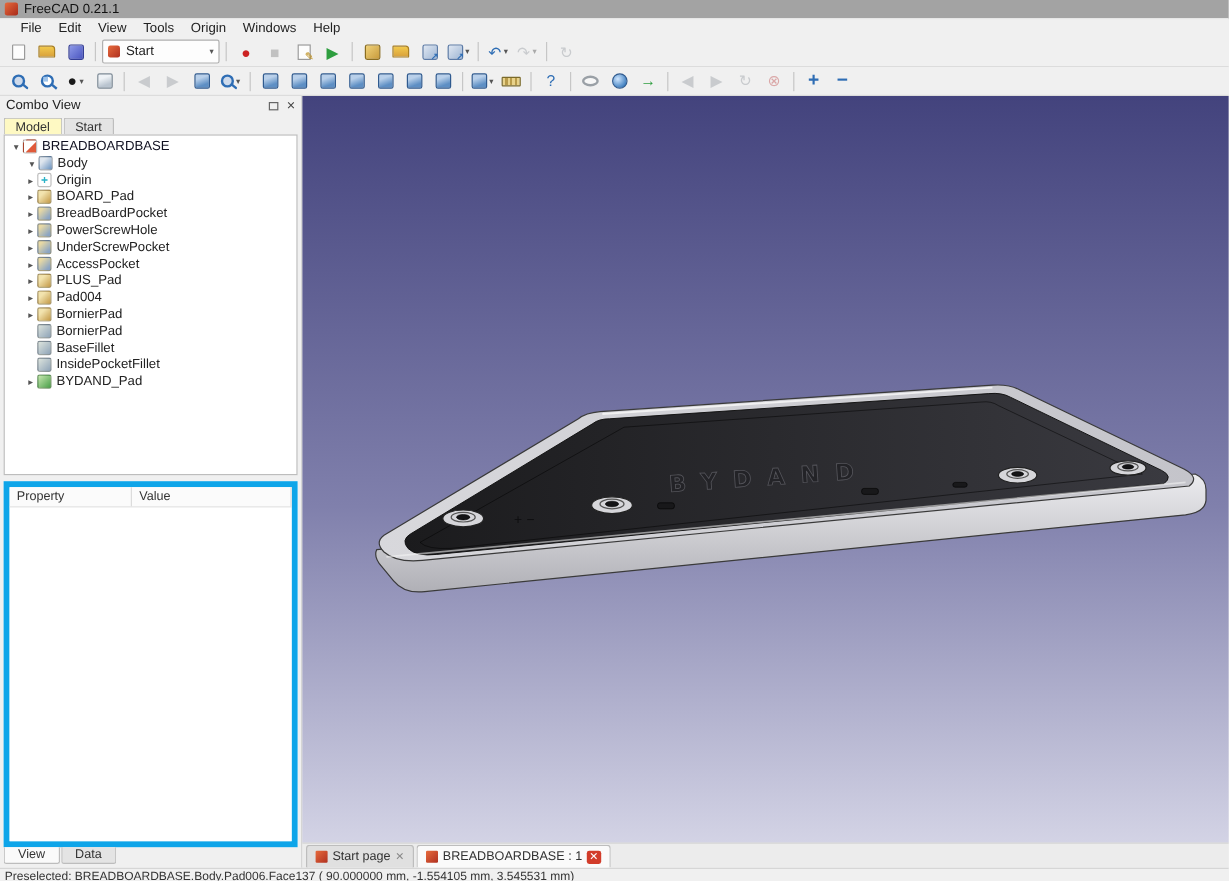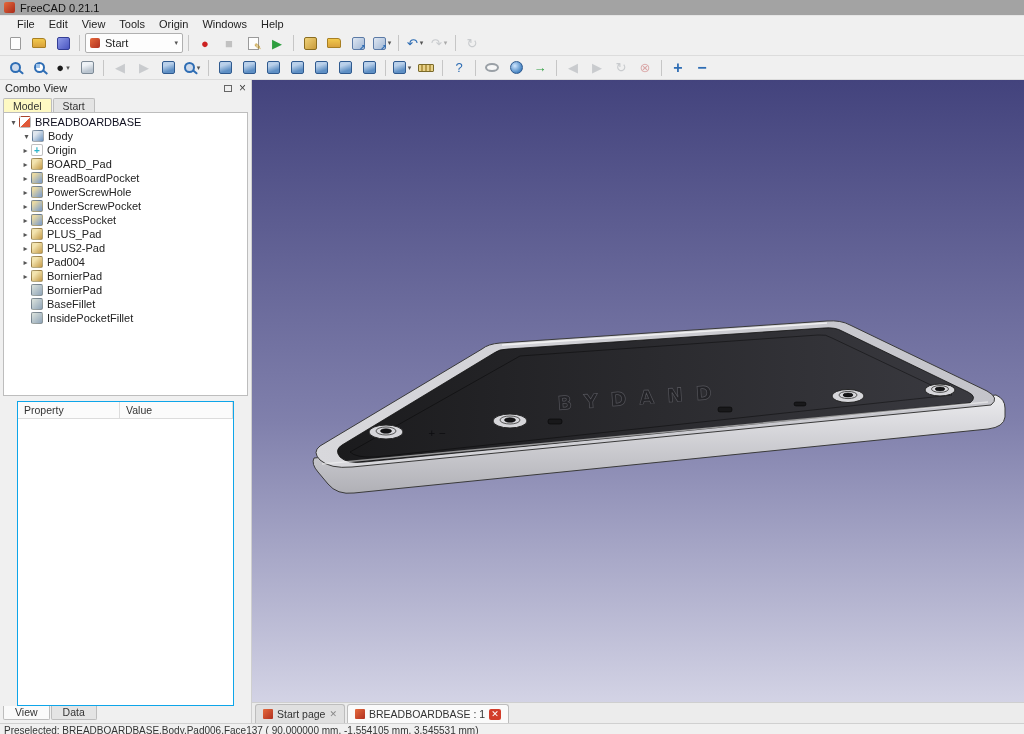--- a/index.html
+++ b/index.html
@@ -75,21 +75,21 @@
   .icon-doc .ticon{background:linear-gradient(135deg,#ffffff 55%,#e05a3a 55%)}
   .icon-body .ticon{background:linear-gradient(135deg,#dfe6ee 30%,#6a93c0)}
   .icon-origin .ticon{background:#fff;color:#2bb3c8;font-size:10px;font-weight:bold}
   .icon-origin .ticon::before{content:"+"}
   .icon-pad .ticon{background:linear-gradient(135deg,#f2e3ae 30%,#c49a48)}
   .icon-pocket .ticon{background:linear-gradient(135deg,#e8d9a4 20%,#8aa4c4 85%)}
   .icon-chamfer .ticon{background:linear-gradient(135deg,#e2e6ea,#95a0aa)}
   .icon-fillet .ticon{background:linear-gradient(135deg,#dde4dd,#8fa4b8)}
   .icon-padgreen .ticon{background:linear-gradient(135deg,#c8e8b0,#4aa04a)}
   .splitter{height:5px}
-  .prop-panel{flex:1;display:flex;flex-direction:column;background:#fff;border:1px solid #0ea5e9;margin:0 17px}
+  .prop-panel{flex:1;display:flex;flex-direction:column;background:#fff;border:5px solid #0ea5e9;margin:0 3px}
   .prop-head{display:grid;grid-template-columns:102px 1fr;height:17px;border-bottom:1px solid #dcdcdc;background:#fbfbfb}
   .prop-head div{padding:2px 6px;font-size:10.5px;color:#333;border-right:1px solid #dcdcdc}
   .prop-body{flex:1;background:#fff}
   .bottom-tabs{height:17px;display:flex;align-items:flex-start;padding-left:3px}
   .btab{padding:0 11px 1px;font-size:10.5px;border:1px solid #bdbdbd;border-top:none;background:#e4e4e4;margin-right:1px;border-radius:0 0 2px 2px;color:#333}
   .btab.active{background:#fafafa}
 
   
   .viewport{height:622px;background:linear-gradient(#43437d 0%,#8080ac 55%,#d3d3e5 100%);position:relative;overflow:hidden}
   .viewport svg{display:block}
@@ -473,35 +473,30 @@
           <span class="tlabel">AccessPocket</span>
         </div>
 
         <div class="tree-row lv2 closed icon-pad">
           <span class="arrow"></span>
           <span class="ticon"></span>
           <span class="tlabel">PLUS_Pad</span>
         </div>
 
 
+
         <div class="tree-row lv2 closed icon-pad">
           <span class="arrow"></span>
           <span class="ticon"></span>
-          <span class="tlabel">PLUS2-Pad</span>
+          <span class="tlabel">Pad004</span>
         </div>
 
         <div class="tree-row lv2 closed icon-pad">
           <span class="arrow"></span>
           <span class="ticon"></span>
-          <span class="tlabel">Pad004</span>
-        </div>
-
-        <div class="tree-row lv2 closed icon-pad">
-          <span class="arrow"></span>
-          <span class="ticon"></span>
           <span class="tlabel">BornierPad</span>
         </div>
 
         <div class="tree-row lv2 none icon-fillet">
           <span class="arrow"></span>
           <span class="ticon"></span>
           <span class="tlabel">BornierPad</span>
         </div>
 
         <div class="tree-row lv2 none icon-fillet">
@@ -509,20 +504,25 @@
           <span class="ticon"></span>
           <span class="tlabel">BaseFillet</span>
         </div>
 
         <div class="tree-row lv2 none icon-fillet">
           <span class="arrow"></span>
           <span class="ticon"></span>
           <span class="tlabel">InsidePocketFillet</span>
         </div>
 
+        <div class="tree-row lv2 closed icon-padgreen">
+          <span class="arrow"></span>
+          <span class="ticon"></span>
+          <span class="tlabel">BYDAND_Pad</span>
+        </div>
 
     </div>
     <div class="splitter"></div>
     <div class="prop-panel">
       <div class="prop-head">
         <div>Property</div>
         <div>Value</div>
       </div>
       <div class="prop-body"></div>
     </div>

